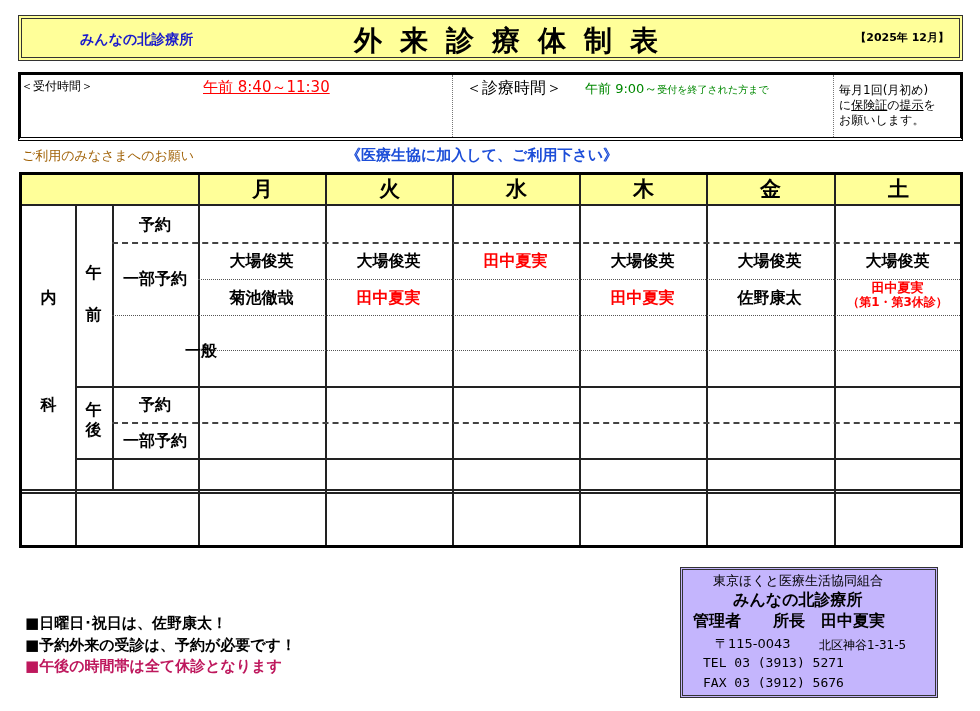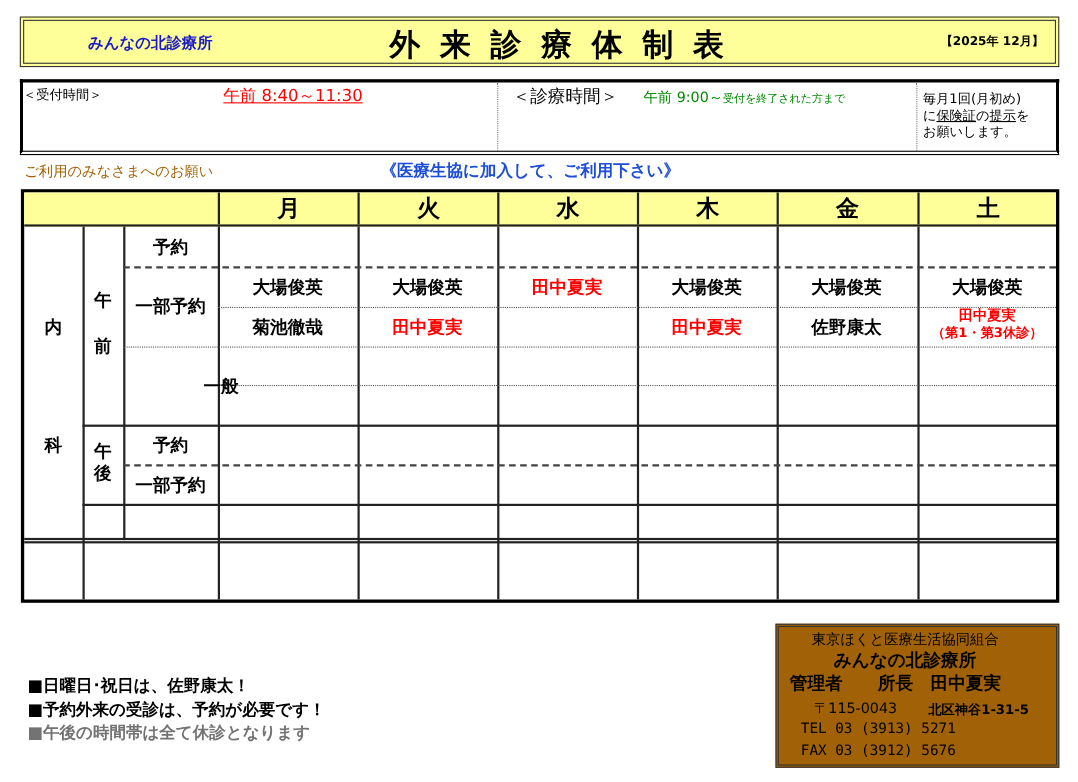--- a/index.html
+++ b/index.html
@@ -58,28 +58,28 @@
 
   .lbl { position: absolute; font-size: 16px; font-weight: bold; text-align: center; }
   .cell { position: absolute; width: 127px; text-align: center; font-size: 16px; font-weight: bold; }
   .red { color: #ff0000; }
   .note-cell { font-size: 12px; line-height: 14px; color: #ff0000; font-weight: bold; }
 
   
   .bullet { left: 25px; font-size: 15px; font-weight: bold; }
   
   #contact-box {
-    left: 705px; top: 567px; width: 258px; height: 131px;
-    border: 3px double #333; background: #a16207;
+    left: 680px; top: 567px; width: 258px; height: 131px;
+    border: 3px double #333; background: #c4b5fd;
   }
   #coop-name { left: 30px; top: 2px; font-size: 13px; }
   #contact-clinic { left: 50px; top: 20px; font-size: 16px; font-weight: bold; }
   #manager { left: 10px; top: 41px; font-size: 16px; font-weight: bold; word-spacing: 0; }
   #postal { left: 20px; top: 65px; font-size: 13px; margin-left: 12px; }
-  #address { left: 136px; top: 67px; font-size: 12px; font-weight: bold; }
+  #address { left: 136px; top: 67px; font-size: 12px; }
   #tel { left: 20px; top: 85px; font-size: 13px; font-family: "DejaVu Sans Mono", "Liberation Mono", monospace; }
   #fax { left: 20px; top: 105px; font-size: 13px; font-family: "DejaVu Sans Mono", "Liberation Mono", monospace; }
 </style>
 </head>
 <body>
 
 <div id="title-box" class="abs">
   <span id="clinic-name" class="abs">みんなの北診療所</span>
   <span id="main-title" class="abs">外来診療体制表</span>
   <span id="period" class="abs">【2025年 12月】</span>
@@ -157,21 +157,21 @@
   <div class="cell red" style="left:557px; top:113px;">田中夏実</div>
   <div class="cell" style="left:684px; top:113px;">佐野康太</div>
   <div class="cell note-cell" style="left:812px; top:106px;">
     <div style="font-size:13px;">田中夏実</div>
     <div>（第1・第3休診）</div>
   </div>
 </div>
 
 <div class="abs bullet" style="top:614px;">■日曜日･祝日は、佐野康太！</div>
 <div class="abs bullet" style="top:636px;">■予約外来の受診は、予約が必要です！</div>
-<div class="abs bullet" style="top:657px; color:#737373;">■午後の時間帯は全て休診となります</div>
+<div class="abs bullet" style="top:657px; color:#be185d;">■午後の時間帯は全て休診となります</div>
 
 <div id="contact-box" class="abs">
   <span id="coop-name" class="abs">東京ほくと医療生活協同組合</span>
   <span id="contact-clinic" class="abs">みんなの北診療所</span>
   <span id="manager" class="abs">管理者　　所長　田中夏実</span>
   <span id="postal" class="abs">〒115-0043</span>
   <span id="address" class="abs">北区神谷1-31-5</span>
   <span id="tel" class="abs">TEL  03 (3913) 5271</span>
   <span id="fax" class="abs">FAX  03 (3912) 5676</span>
 </div>

